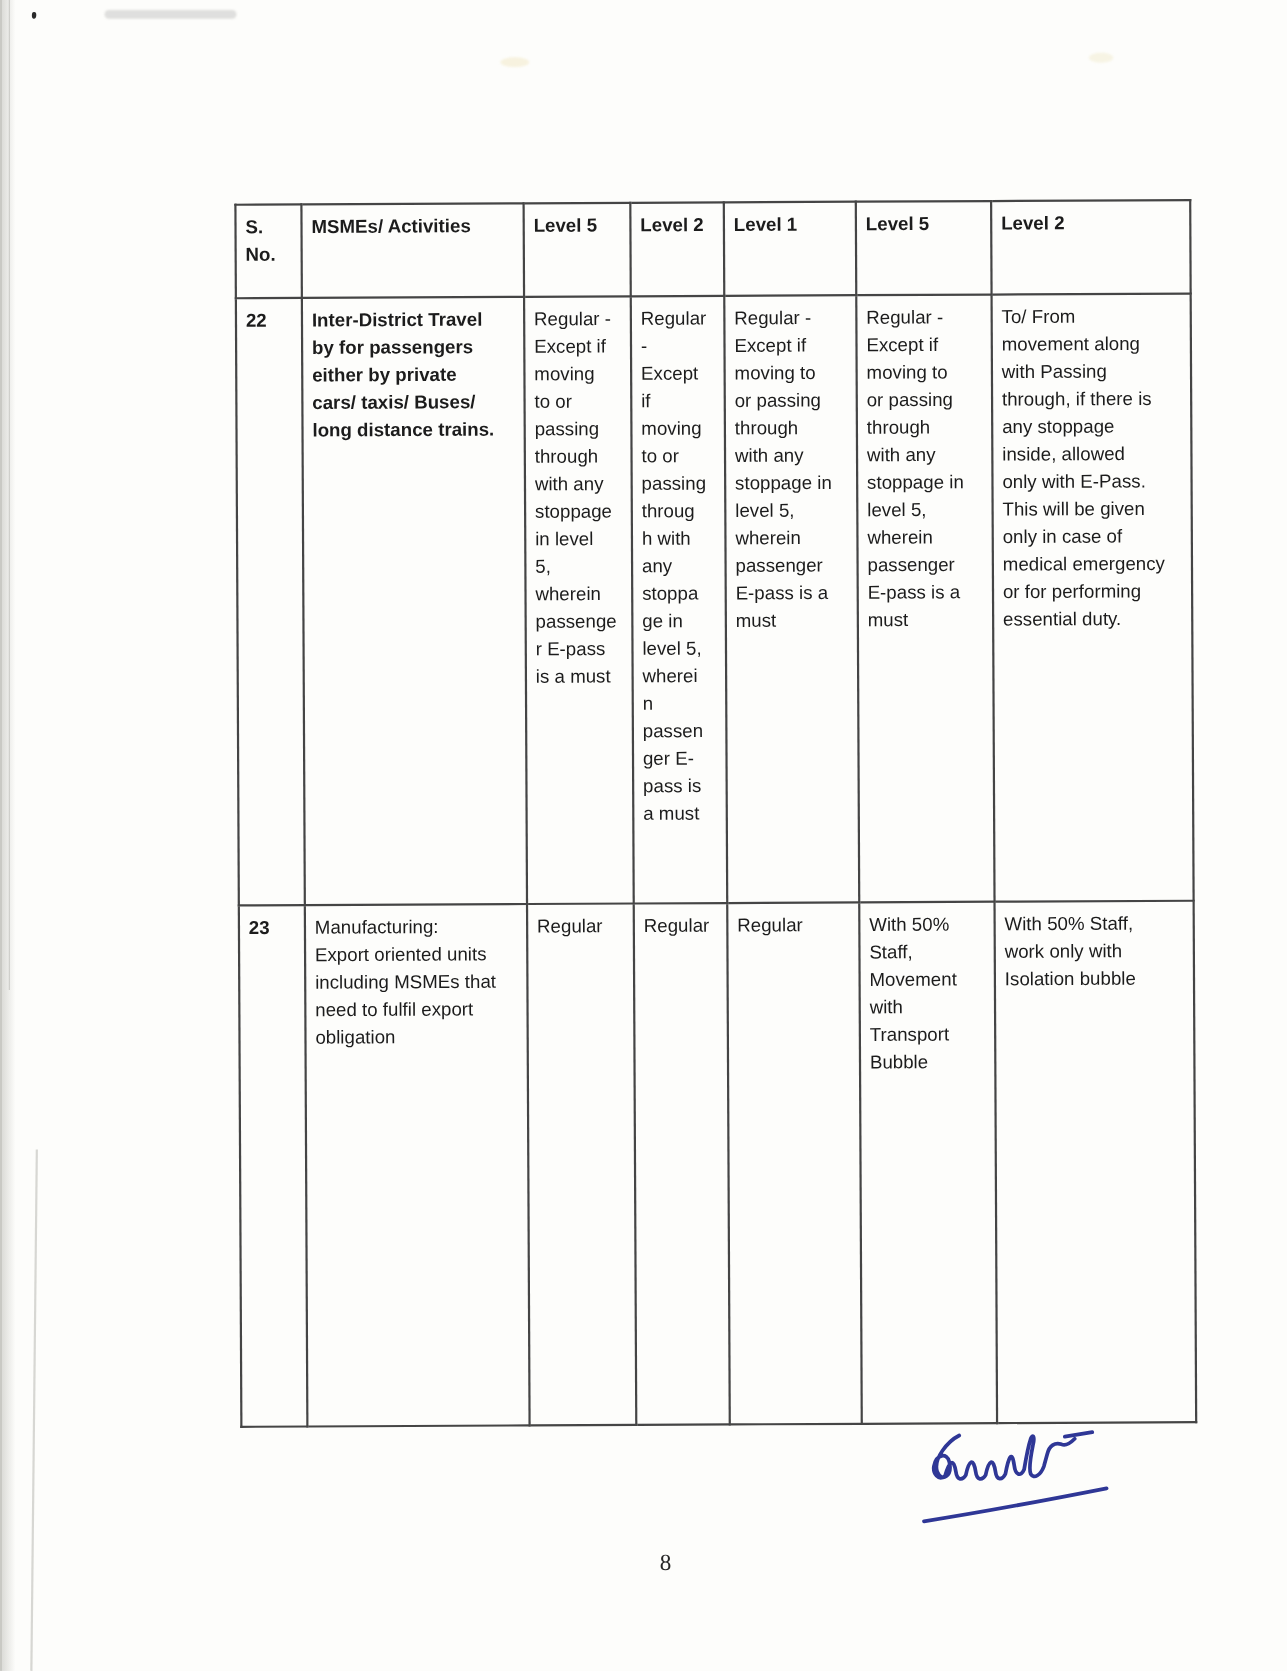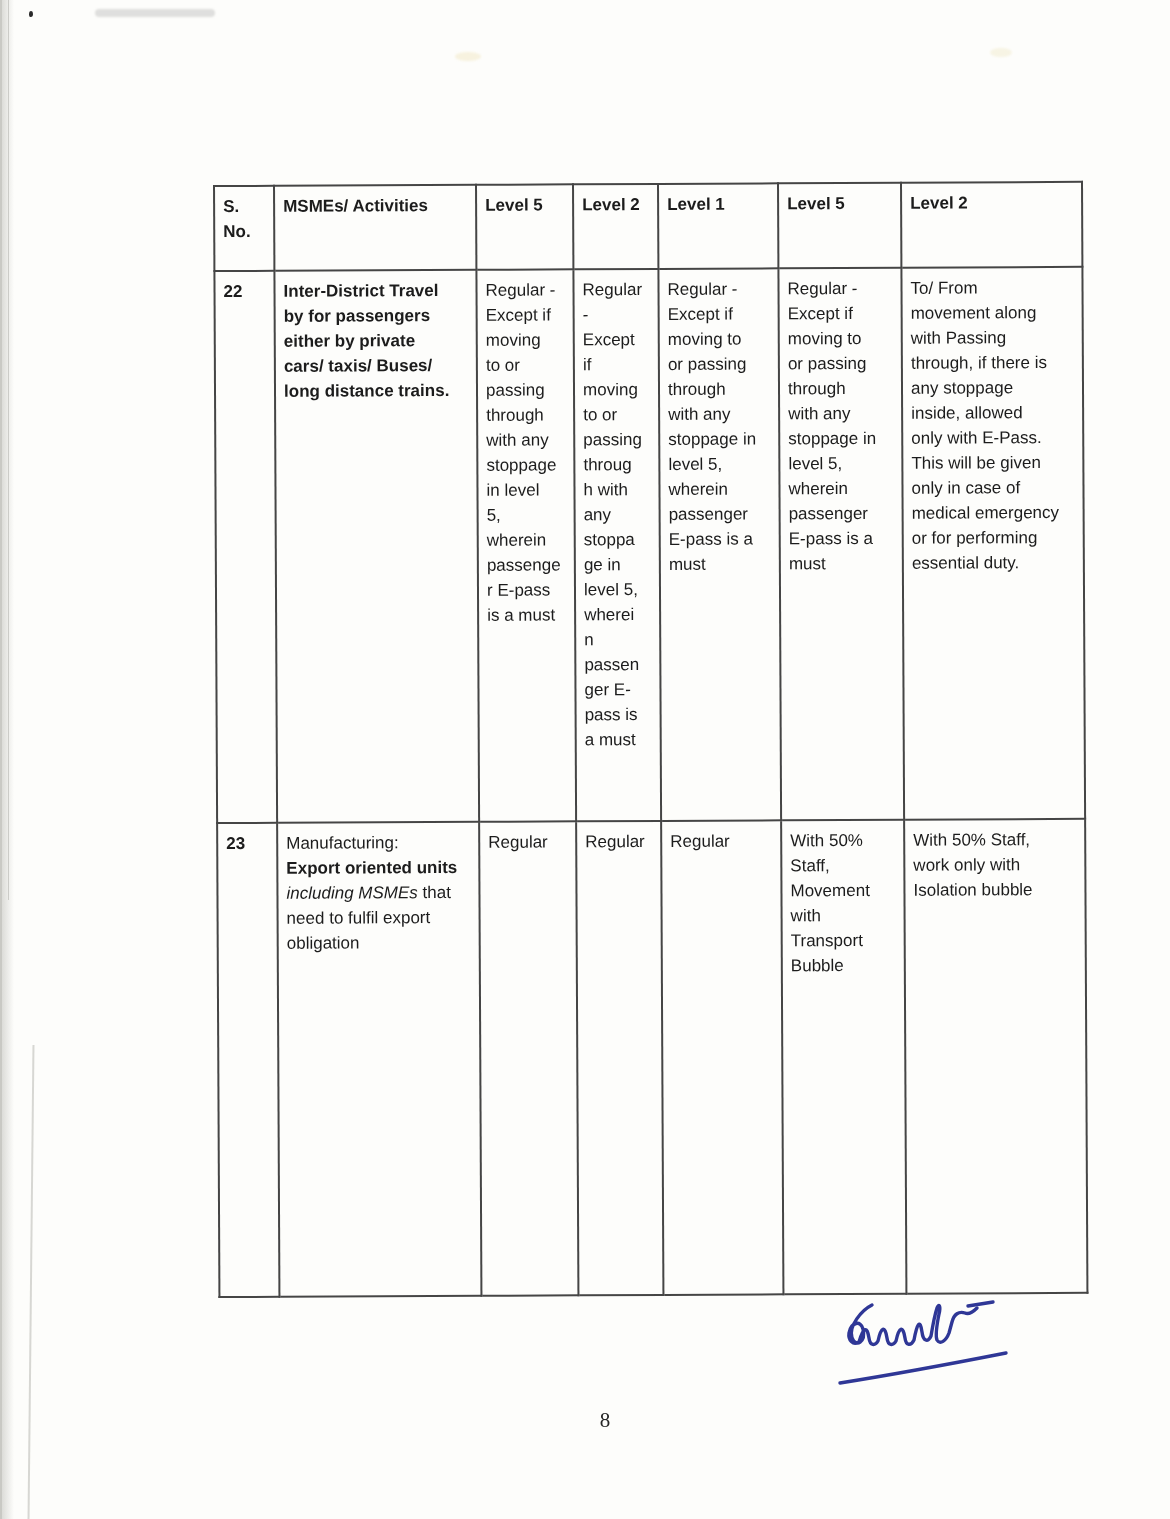--- a/index.html
+++ b/index.html
@@ -106,22 +106,22 @@
     white-space: pre-line;
   }
   .levels-table tr.header-row  { height: 85px; }
   .levels-table tr.row-22      { height: 552px; }
   .levels-table tr.row-23      { height: 474px; }
 
   .cell-pre { white-space: pre-line; }
   .sno-cell { font-weight: bold; }
   .activity-bold { font-weight: bold; white-space: pre-line; }
   .act-line { display: block; }
-  .act-line.bold { font-weight: bold; }
-  .italic-seg { font-style: italic; }
+  .act-line.bold { font-weight: normal; }
+  .italic-seg { }
 
   
   .signature {
     position: absolute;
     left: 832px;
     top: 1296px;
     width: 182px;
     height: 95px;
   }
 

